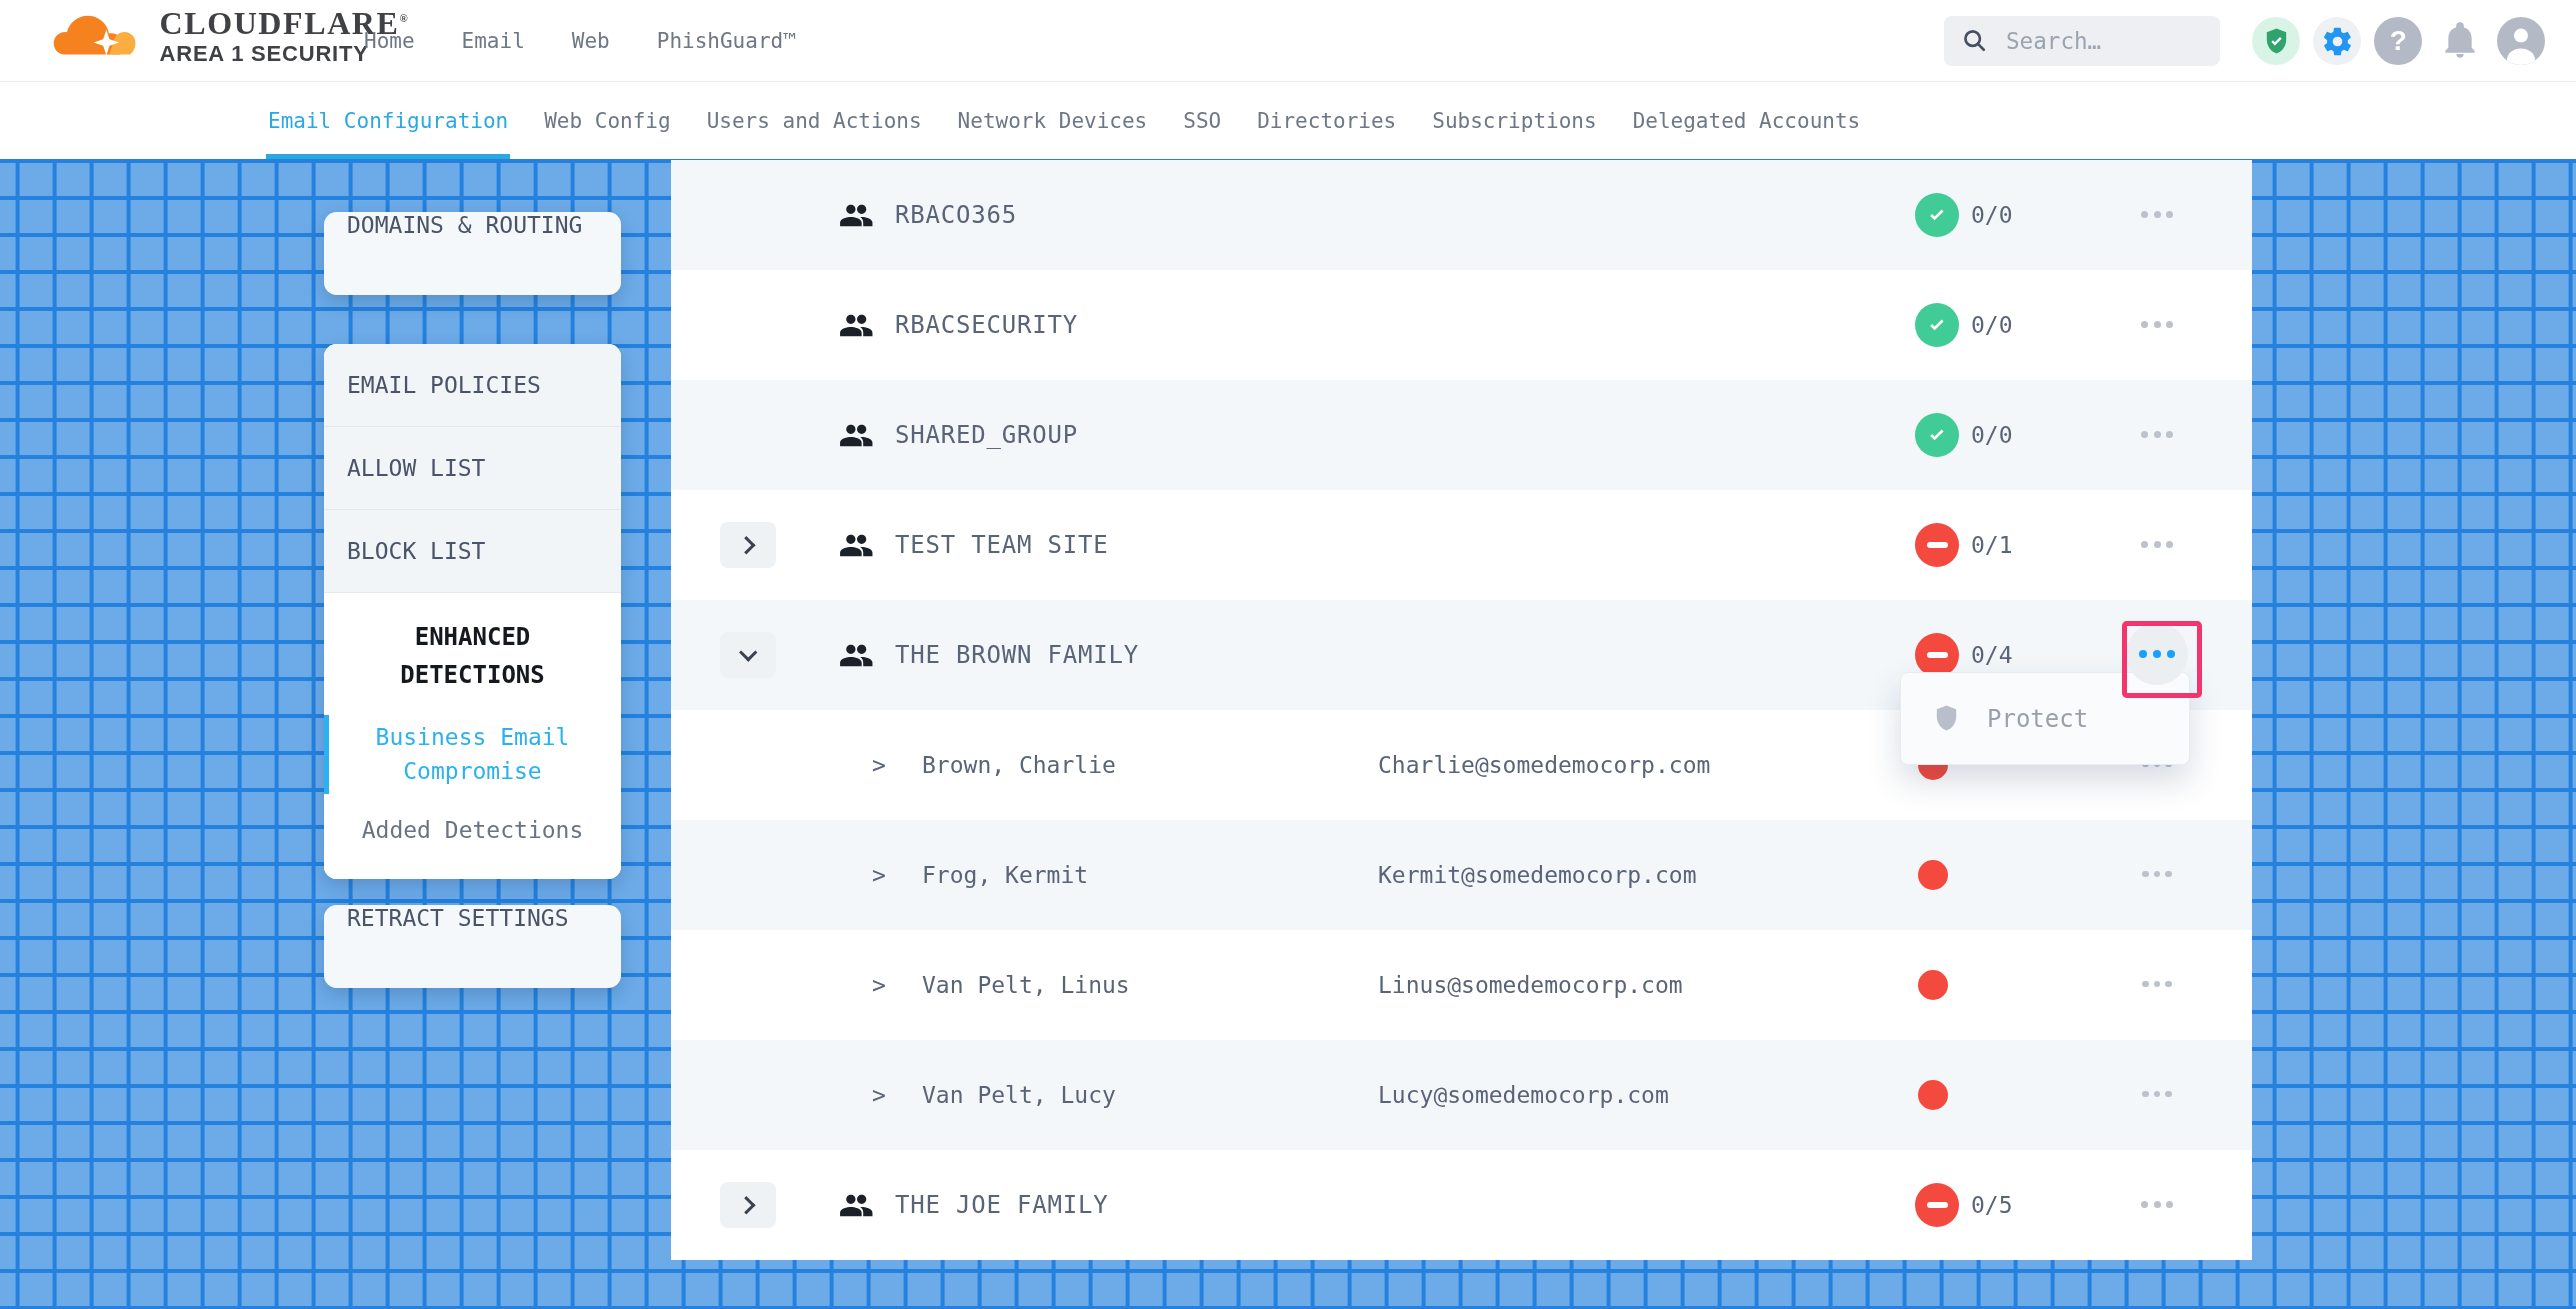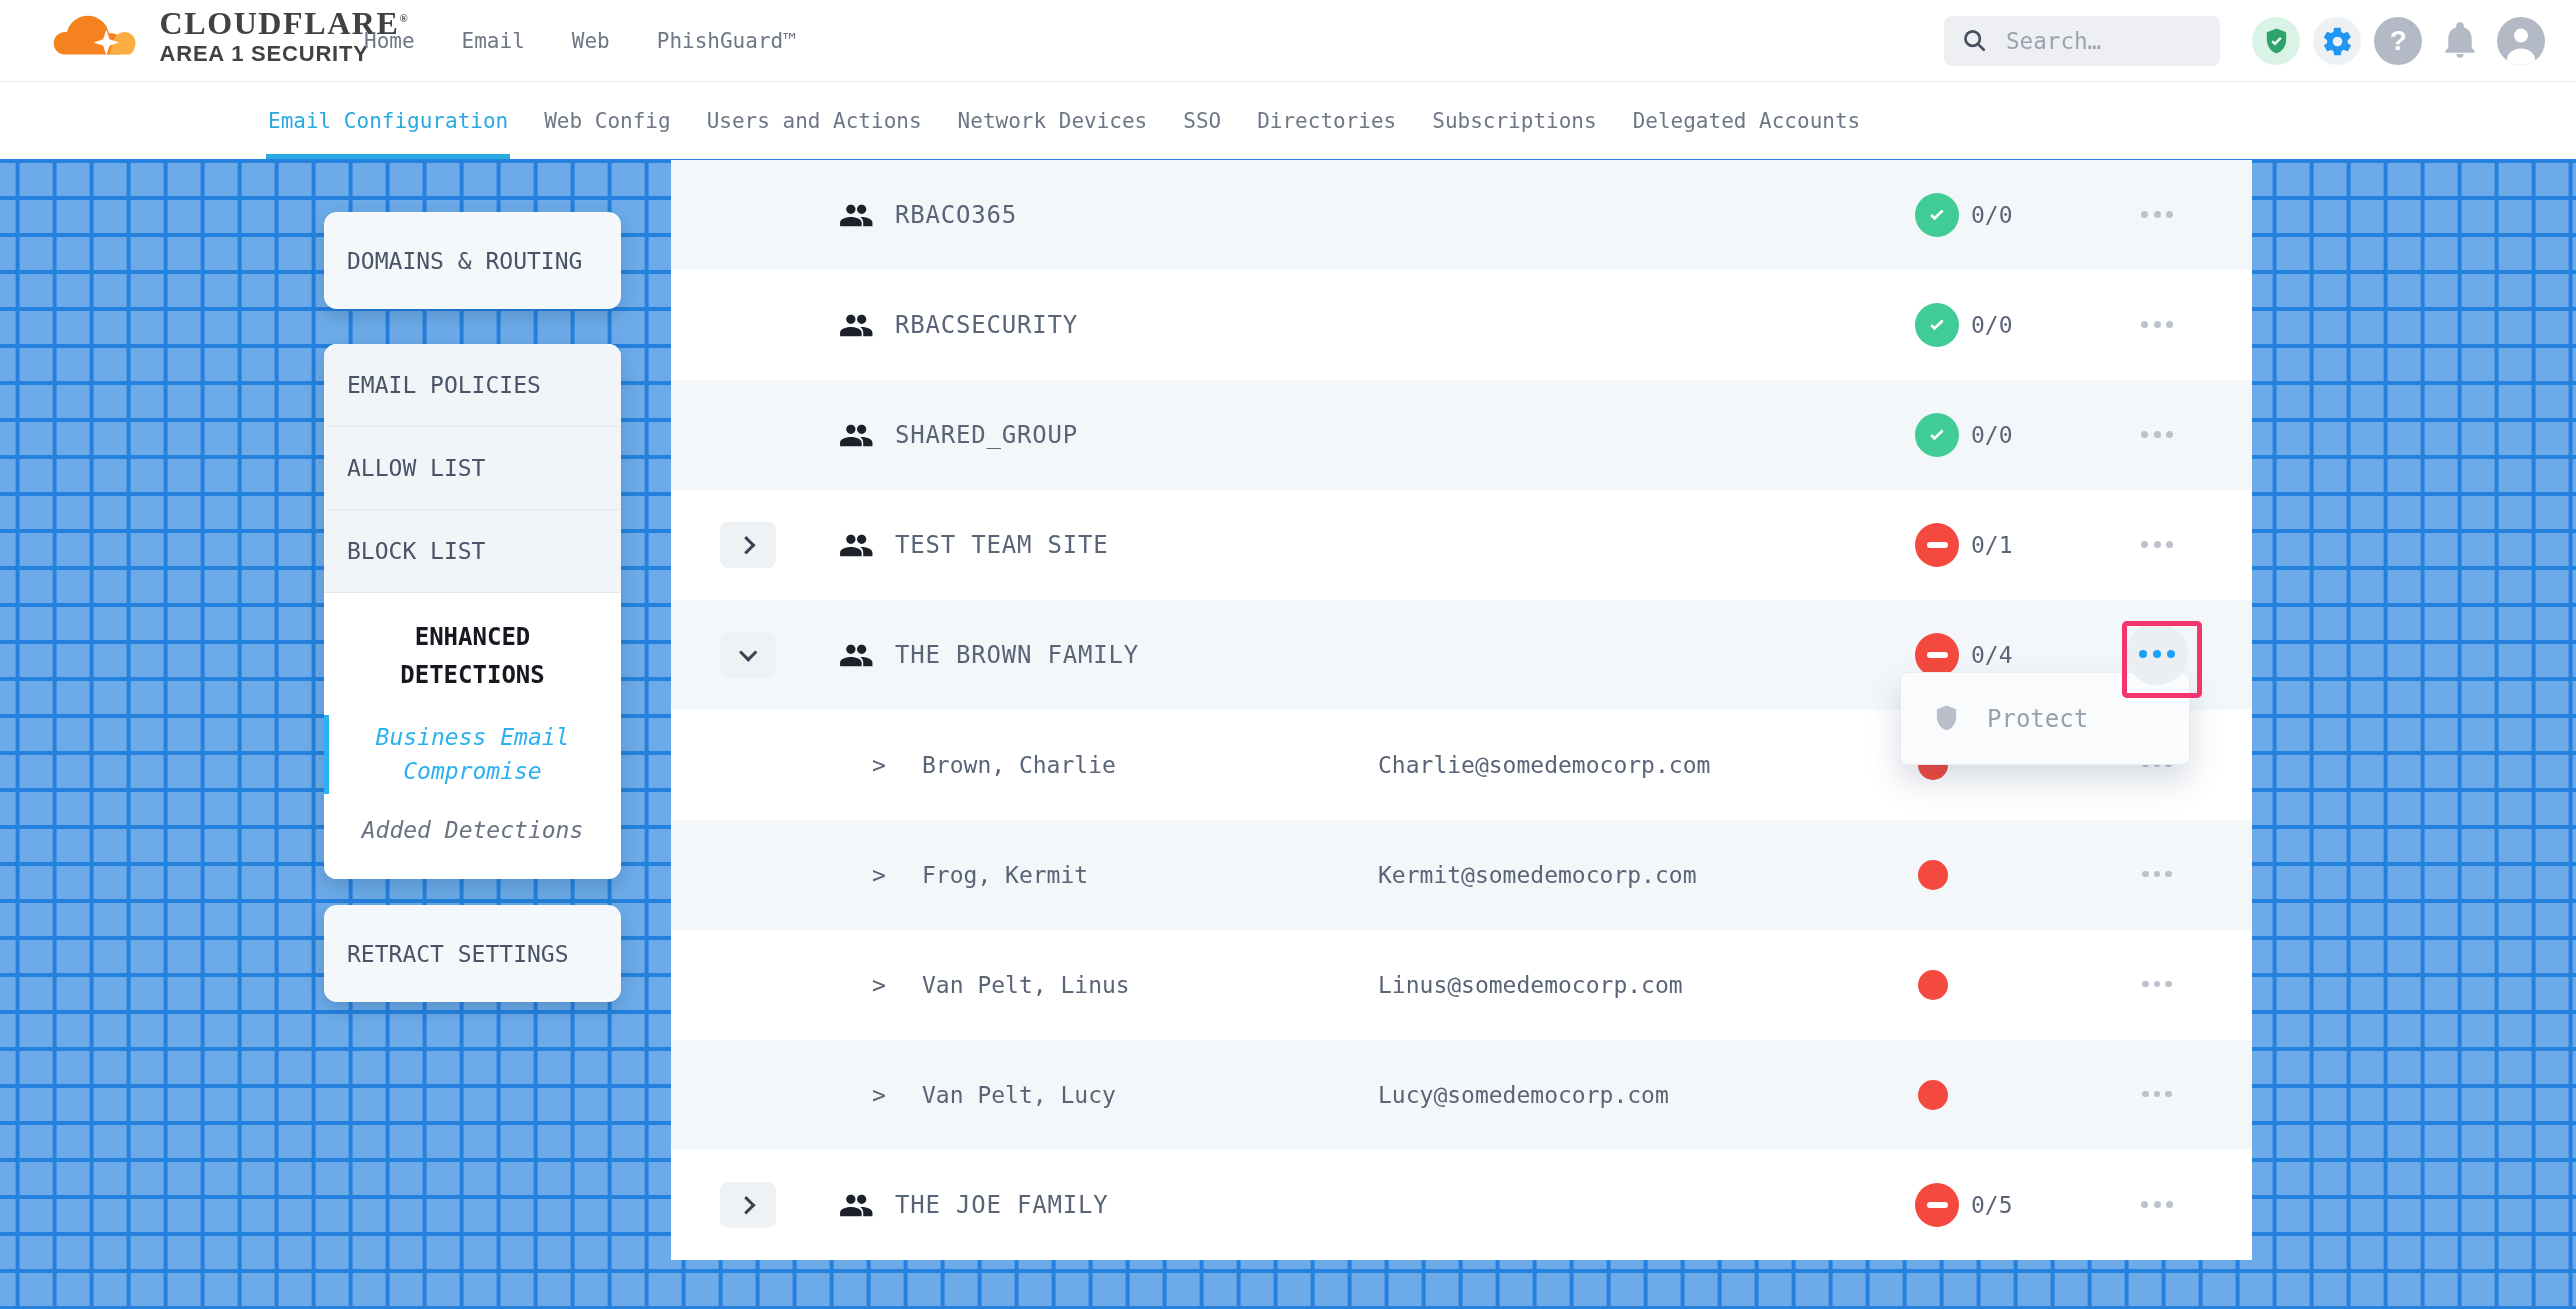--- a/index.html
+++ b/index.html
@@ -51,28 +51,28 @@
   }
   .tab { display: flex; align-items: center; font-size: 21px; color: #6E7785; position: relative; cursor: pointer; }
   .tab.active { color: #2AA9E1; }
   .tab.active::after { content: ""; position: absolute; left: -1.6px; right: -1.6px; bottom: 0; height: 5.4px; background: #2AA9E1; }
 
   
   .side-card {
     position: absolute; left: 324px; width: 297px; border-radius: 12.5px;
     box-shadow: 0 6.2px 17px rgba(15,45,90,.20); z-index: 5; font-size: 23px; color: #4A5468;
   }
-  .card-single { height: 97px; background: #F5F8FA; display: flex; align-items: center; padding-left: 23px; cursor: pointer; }
+  .card-single { height: 83px; background: #F5F8FA; display: flex; padding-left: 23px; cursor: pointer; }
   #card-domains { top: 212px; }
   #card-retract { top: 905px; }
   #card-policies { top: 344px; background: #fff; overflow: hidden; }
   .side-item { height: 83px; background: #F1F5F8; border-bottom: 1.6px solid #E5E9EE; display: flex; align-items: center; padding-left: 23px; cursor: pointer; }
   .side-section { background: #fff; padding: 25px 23px 31px 23px; position: relative; text-align: center; }
   .sec-title { font-weight: bold; color: #15181F; font-size: 24px; line-height: 1.6; }
-  .sub-link { margin-top: 26.5px; font-size: 23px; line-height: 1.45; position: relative; cursor: pointer; font-style: italic; }
+  .sub-link { margin-top: 26.5px; font-size: 23px; line-height: 1.45; position: relative; cursor: pointer; }
   .sub-link.active { color: #2CB1F0; }
   .sub-link.active::before { content: ""; position: absolute; left: -23px; top: -6.2px; bottom: -6.2px; width: 5.4px; background: #2CB1F0; }
   .sub-link.plain { color: #6A7383; }
 
   
   .panel { position: absolute; left: 671px; top: 160px; width: 1581px; height: 1097px; background: #fff; z-index: 3; }
   .row { position: relative; height: 110px; }
   .row:nth-child(odd) { background: #F3F7FA; }
   .row:nth-child(even) { background: #FFFFFF; }
 

